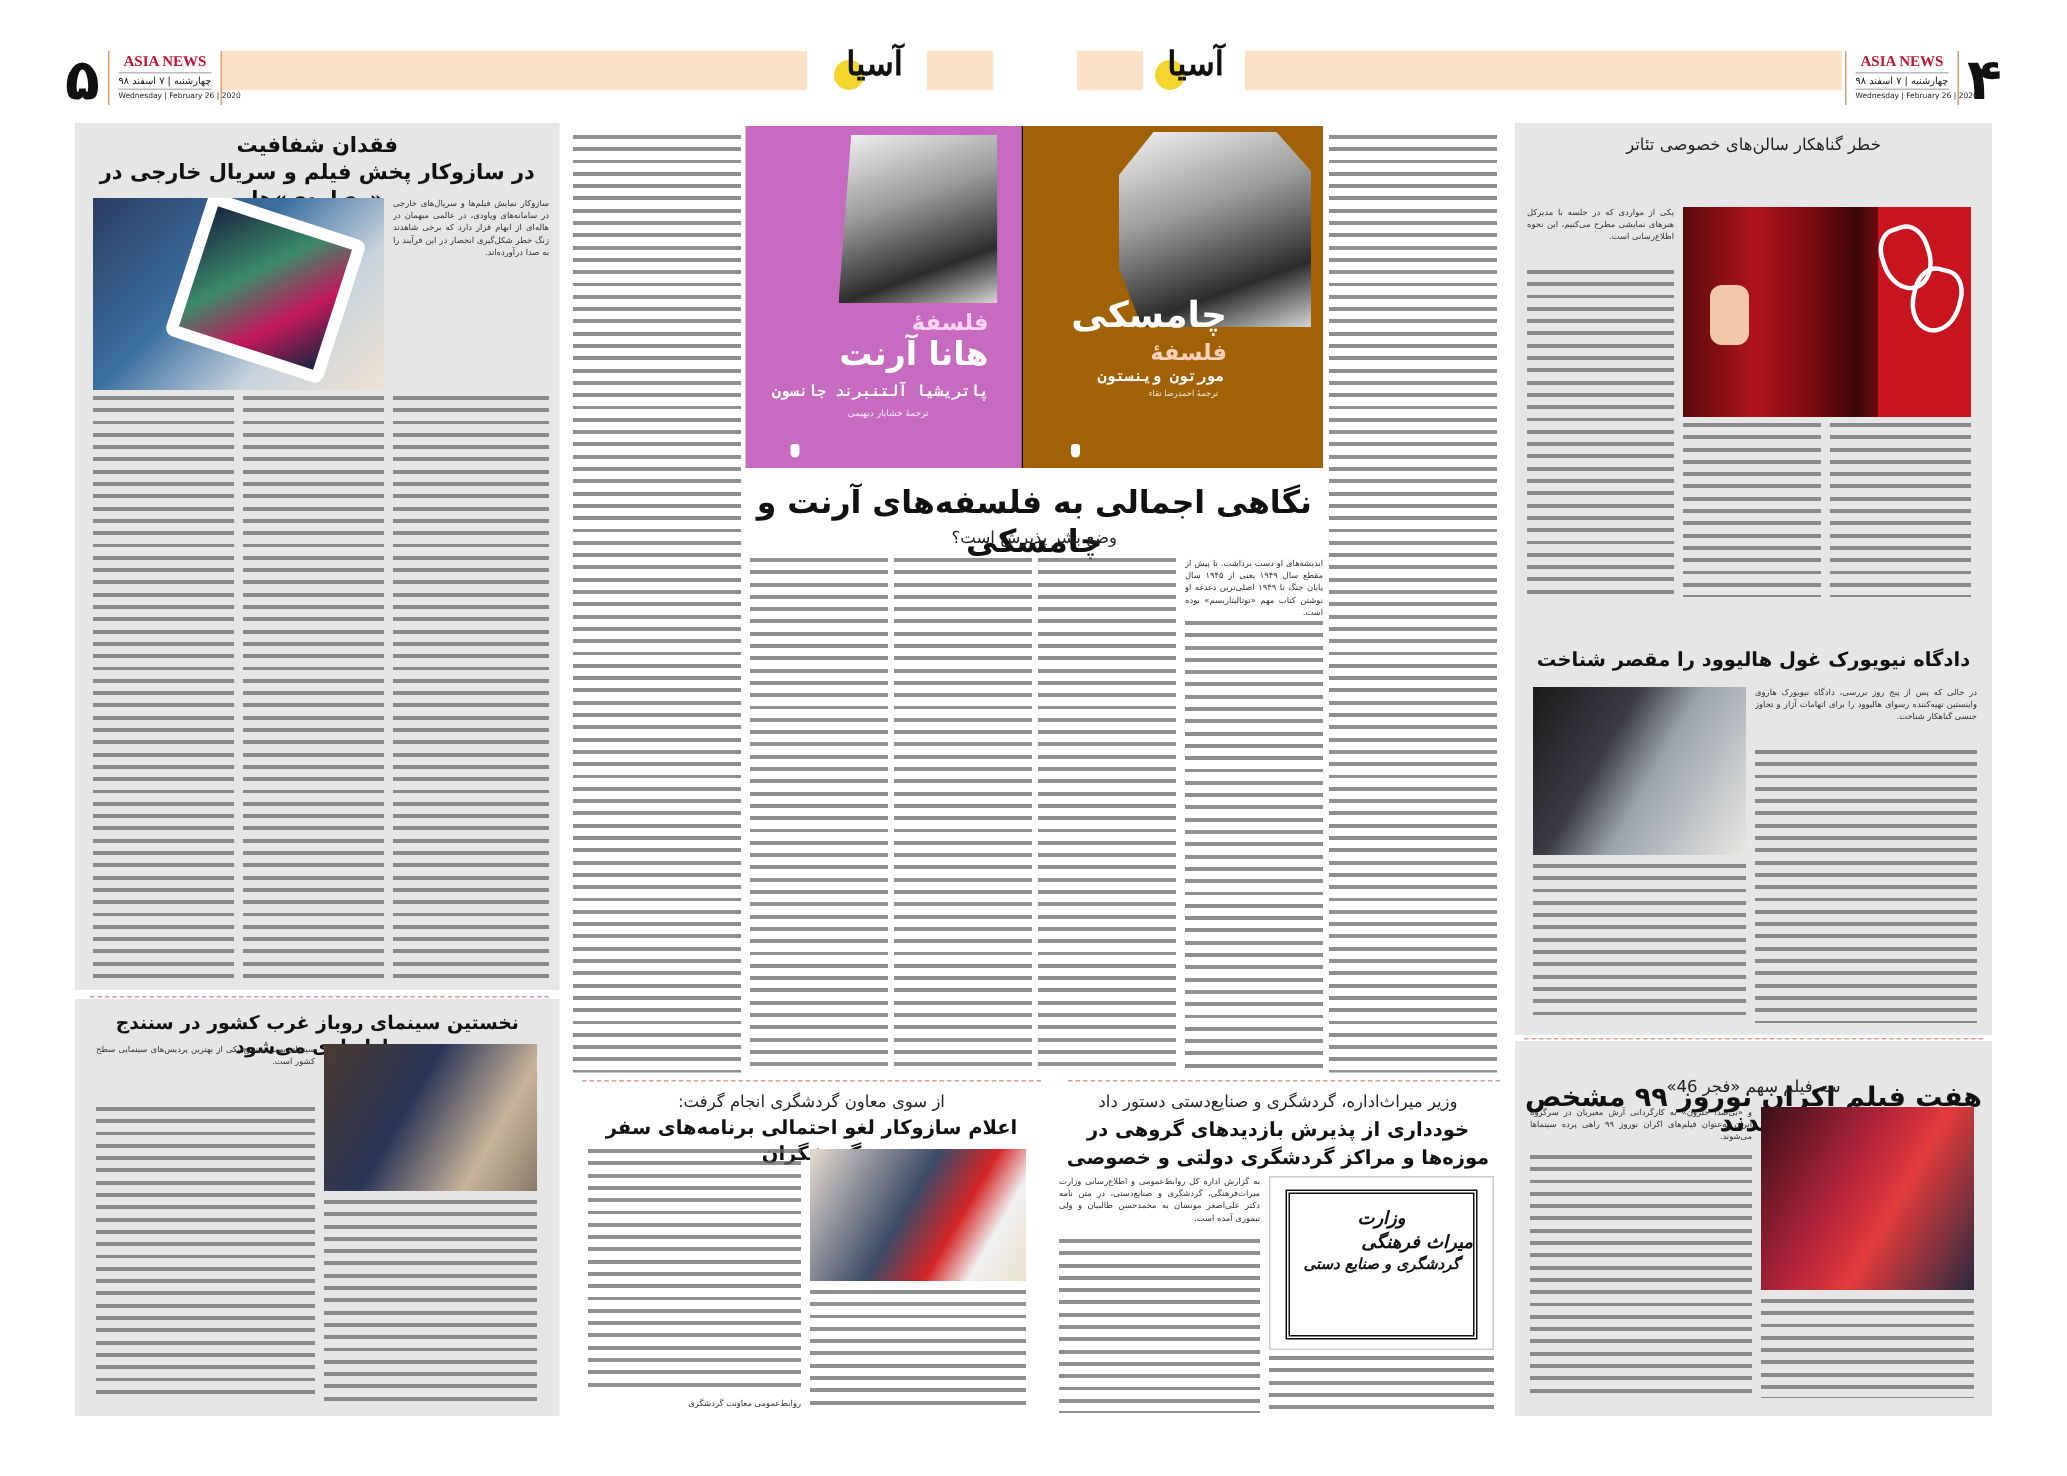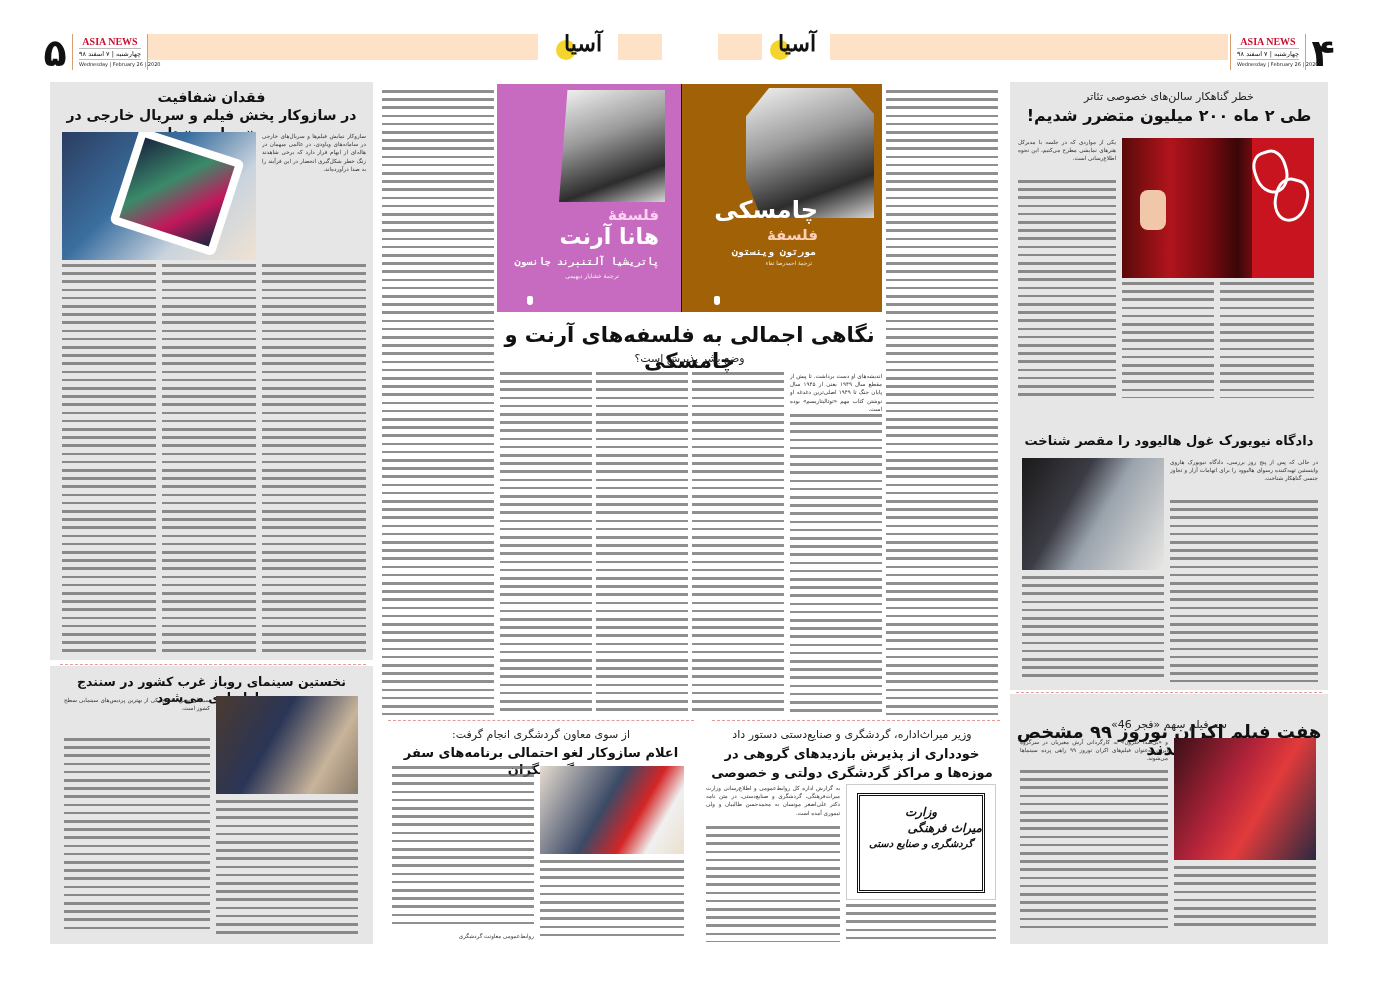--- a/index.html
+++ b/index.html
@@ -162,21 +162,20 @@
       <div style="font-size:10px; line-height:16px;">گردشگری و صنایع دستی</div>
     </div>
   </div>
   <div class="col" style="position:absolute; left:4px; top:60px; width:134px; height:40px;">به گزارش اداره کل روابط‌عمومی و اطلاع‌رسانی وزارت میراث‌فرهنگی، گردشگری و صنایع‌دستی، در متن نامه دکتر علی‌اصغر مونسان به محمدحسن طالبیان و ولی تیموری آمده است.</div>
   <div class="col textlines" style="position:absolute; left:4px; top:102px; width:134px; height:116px;"></div>
   <div class="col textlines" style="position:absolute; left:144px; top:180px; width:150px; height:38px;"></div>
 </div>
 
 <div class="abs panel-gray" style="left:1010px; top:82px; width:318px; height:320px;">
   <div class="kicker" style="position:absolute; left:0; top:8px; width:318px; font-size:11px; line-height:14px;">خطر گناهکار سالن‌های خصوصی تئاتر</div>
-  <div class="headline" style="position:absolute; left:0; top:24px; width:318px; font-size:16px; line-height:20px;">طی ۲ ماه ۲۰۰ میلیون متضرر شدیم!</div>
   <div class="img img-curtain" style="position:absolute; left:112px; top:56px; width:192px; height:140px;">
     <div style="position:absolute; left:18px; top:52px; width:26px; height:40px; background:#f0c7a8; border-radius:8px;"></div>
     <div style="position:absolute; left:130px; top:0; width:62px; height:140px; background:#c8141e;"></div>
     <div class="mask-icon" style="left:132px; top:12px; width:34px; height:44px; transform:rotate(-18deg);"></div>
     <div class="mask-icon" style="left:152px; top:40px; width:34px; height:44px; transform:rotate(14deg);"></div>
   </div>
   <div class="col" style="position:absolute; left:8px; top:56px; width:98px; height:40px;">یکی از مواردی که در جلسه با مدیرکل هنرهای نمایشی مطرح می‌کنیم، این نحوه اطلاع‌رسانی است.</div>
   <div class="col textlines" style="position:absolute; left:8px; top:98px; width:98px; height:218px;"></div>
   <div class="col textlines" style="position:absolute; left:112px; top:200px; width:92px; height:116px;"></div>
   <div class="col textlines" style="position:absolute; left:210px; top:200px; width:94px; height:116px;"></div>

